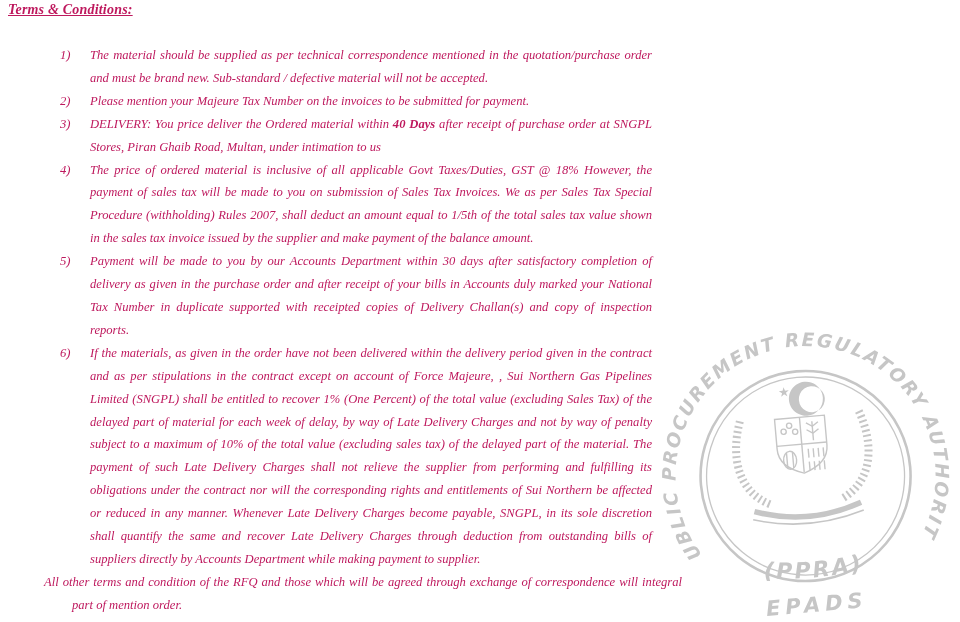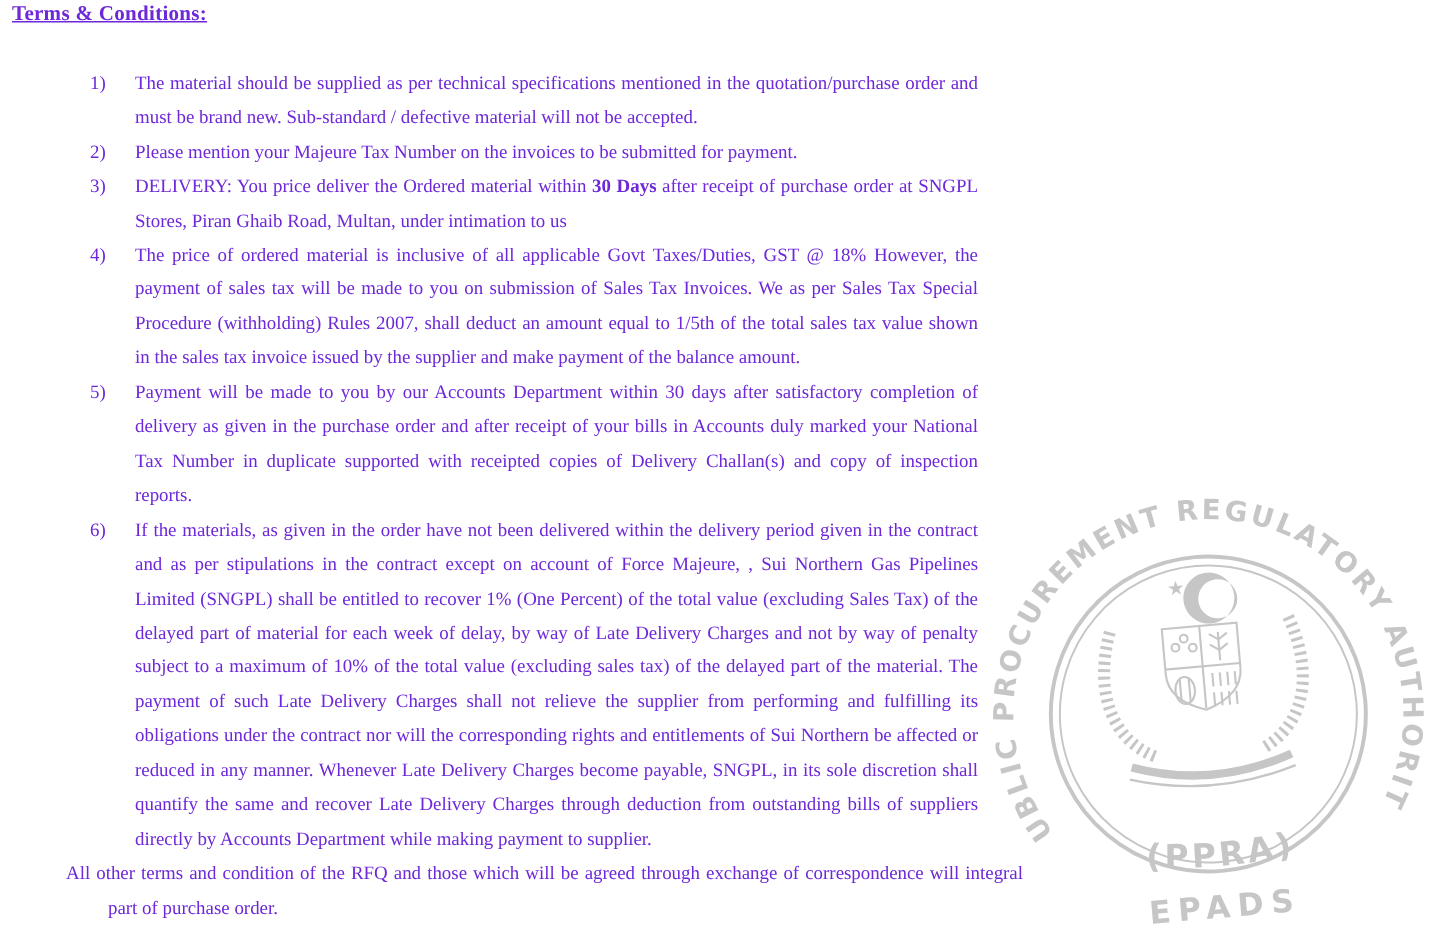--- a/index.html
+++ b/index.html
@@ -2,21 +2,22 @@
 <html><head>
 <meta charset="utf-8">
 <style>
   html,body{margin:0;padding:0;background:#ffffff;}
   .page{
     position:relative;
     width:960px;height:622px;
     background:#ffffff;
     overflow:hidden;
     font-family:"Liberation Serif","DejaVu Serif",serif;
-    color:#6d28d9;
+    color:#be185d;
+    font-style:italic;
   }
   .doc-title{
     position:absolute;left:8px;top:2px;
     font-size:14px;font-weight:bold;
     text-decoration:underline;
     letter-spacing:.2px;
   }
   .terms-list{
     position:absolute;left:60px;top:44px;width:592px;
     font-size:12.6px;line-height:22.9px;
@@ -43,49 +44,49 @@
 <body>
 
 <div class="page">
 
   <div class="doc-title">Terms &amp; Conditions:</div>
 
   <div class="terms-list">
 
     <div class="term">
       <span class="term-num">1)</span>
-      <span class="term-text">The material should be supplied as per technical specifications mentioned in the quotation/purchase order and must be brand new. Sub-standard / defective material will not be accepted.</span>
+      <span class="term-text">The material should be supplied as per technical correspondence mentioned in the quotation/purchase order and must be brand new. Sub-standard / defective material will not be accepted.</span>
     </div>
 
     <div class="term">
       <span class="term-num">2)</span>
       <span class="term-text">Please mention your Majeure Tax Number on the invoices to be submitted for payment.</span>
     </div>
 
     <div class="term">
       <span class="term-num">3)</span>
-      <span class="term-text"><span>DELIVERY: You price deliver the Ordered material within </span><b>30 Days</b><span> after receipt of purchase order at SNGPL Stores, Piran Ghaib Road, Multan, under intimation to us</span></span>
+      <span class="term-text"><span>DELIVERY: You price deliver the Ordered material within </span><b>40 Days</b><span> after receipt of purchase order at SNGPL Stores, Piran Ghaib Road, Multan, under intimation to us</span></span>
     </div>
 
     <div class="term">
       <span class="term-num">4)</span>
       <span class="term-text">The price of ordered material is inclusive of all applicable Govt Taxes/Duties, GST @ 18% However, the payment of sales tax will be made to you on submission of Sales Tax Invoices. We as per Sales Tax Special Procedure (withholding) Rules 2007, shall deduct an amount equal to 1/5th of the total sales tax value shown in the sales tax invoice issued by the supplier and make payment of the balance amount.</span>
     </div>
 
     <div class="term">
       <span class="term-num">5)</span>
       <span class="term-text">Payment will be made to you by our Accounts Department within 30 days after satisfactory completion of delivery as given in the purchase order and after receipt of your bills in Accounts duly marked your National Tax Number in duplicate supported with receipted copies of Delivery Challan(s) and copy of inspection reports.</span>
     </div>
 
     <div class="term">
       <span class="term-num">6)</span>
       <span class="term-text">If the materials, as given in the order have not been delivered within the delivery period given in the contract and as per stipulations in the contract except on account of Force Majeure, , Sui Northern Gas Pipelines Limited (SNGPL) shall be entitled to recover 1% (One Percent) of the total value (excluding Sales Tax) of the delayed part of material for each week of delay, by way of Late Delivery Charges and not by way of penalty subject to a maximum of 10% of the total value (excluding sales tax) of the delayed part of the material. The payment of such Late Delivery Charges shall not relieve the supplier from performing and fulfilling its obligations under the contract nor will the corresponding rights and entitlements of Sui Northern be affected or reduced in any manner. Whenever Late Delivery Charges become payable, SNGPL, in its sole discretion shall quantify the same and recover Late Delivery Charges through deduction from outstanding bills of suppliers directly by Accounts Department while making payment to supplier.</span>
     </div>
 
-    <div class="closing">All other terms and condition of the RFQ and those which will be agreed through exchange of correspondence will integral part of purchase order.</div>
+    <div class="closing">All other terms and condition of the RFQ and those which will be agreed through exchange of correspondence will integral part of mention order.</div>
   </div>
 
   <svg class="watermark" viewBox="0 0 300 320" aria-hidden="true">
     <defs>
       <path id="wm-outer-arc" d="M 37.4 210 A 130 130 0 1 1 262.6 210" fill="none"></path>
       <path id="wm-ppra-arc" d="M 72 238 A 360 360 0 0 0 228 238" fill="none"></path>
     </defs>
     <g transform="rotate(-5 150 150)" stroke="#c6c6c6" fill="none">
 
       <text class="wm-sans" font-size="18.5" letter-spacing="2" fill="#c6c6c6" stroke="none">

